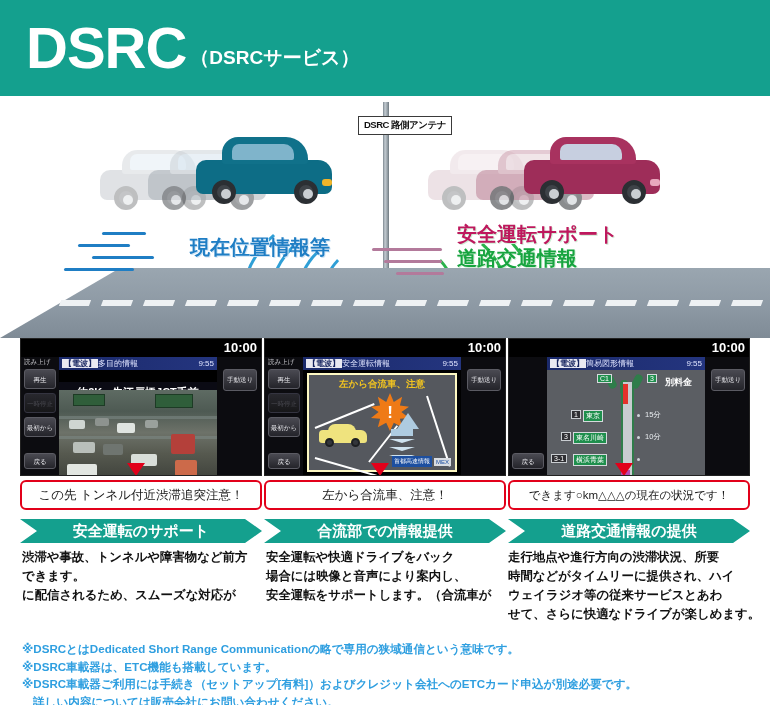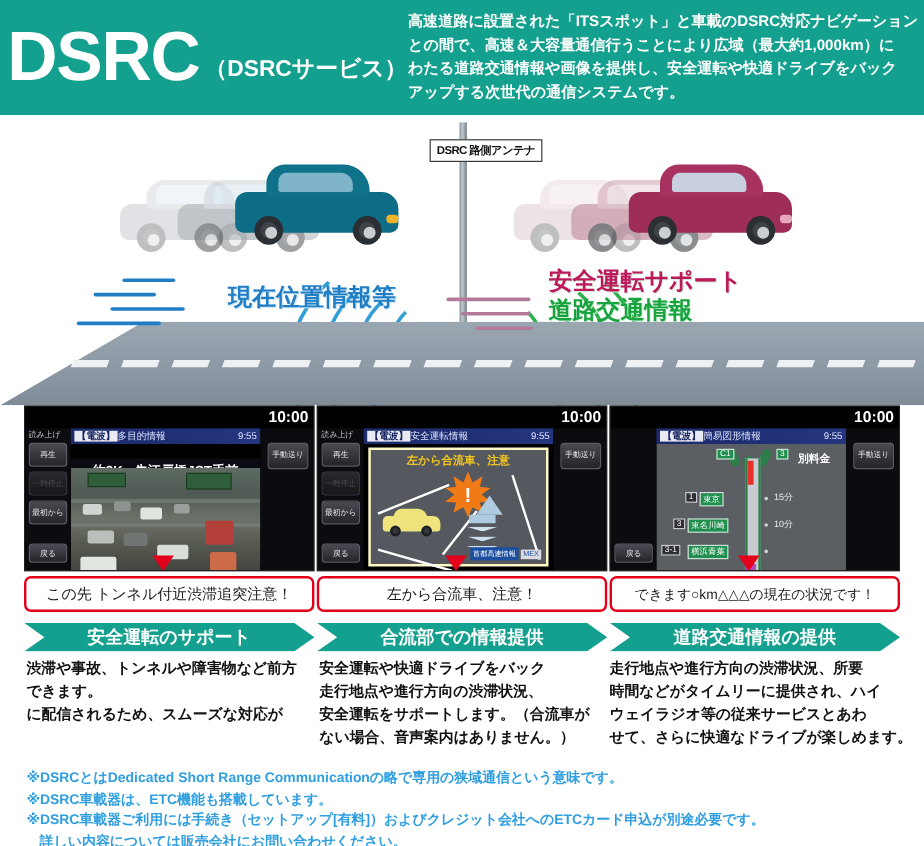--- a/index.html
+++ b/index.html
@@ -12,21 +12,21 @@
   .page{position:relative;width:770px;height:705px;}
 
   
   .header{
     position:absolute;left:0;top:0;width:770px;height:96px;
     background:#14a08e;
     display:flex;align-items:center;
   }
   .brand{
     display:flex;align-items:flex-end;
-    padding-left:6px;width:340px;box-sizing:border-box;
+    padding-left:26px;width:340px;box-sizing:border-box;
   }
   .brand-main{
     color:#ffffff;font-size:58px;font-weight:bold;line-height:58px;
     letter-spacing:-1px;
   }
   .brand-sub{
     color:#ffffff;font-size:19px;font-weight:bold;line-height:28px;
     padding-bottom:5px;padding-left:4px;white-space:nowrap;
   }
   .header-text{
@@ -211,26 +211,20 @@
 </style>
 </head>
 <body>
 
 <div class="page">
 
   <div class="header">
     <div class="brand">
       <span class="brand-main">DSRC</span>
       <span class="brand-sub">（DSRCサービス）</span>
-    </div>
-    <div class="header-text">
-      <div>高速道路に設置された「ITSスポット」と車載のDSRC対応ナビゲーション</div>
-      <div>との間で、高速＆大容量通信行うことにより広域（最大約1,000km）に</div>
-      <div>わたる道路交通情報や画像を提供し、安全運転や快適ドライブをバック</div>
-      <div>アップする次世代の通信システムです。</div>
     </div>
   </div>
 
   <div class="illus">
 
     <div class="wave wl" style="left:240px;top:105px;width:240px;height:200px;border-width:3px;"></div>
     <div class="wave wl" style="left:268px;top:120px;width:190px;height:165px;border-width:3px;"></div>
     <div class="wave wl" style="left:296px;top:134px;width:142px;height:130px;border-width:3px;"></div>
     <div class="wave wl" style="left:322px;top:148px;width:96px;height:98px;border-width:3px;"></div>
 
@@ -504,23 +498,22 @@
   <div class="banner b2">合流部での情報提供</div>
   <div class="banner b3">道路交通情報の提供</div>
 
   <div class="body-col p1">
     <div>渋滞や事故、トンネルや障害物など前方</div>
     <div>できます。</div>
     <div>に配信されるため、スムーズな対応が</div>
   </div>
   <div class="body-col p2">
     <div>安全運転や快適ドライブをバック</div>
-    <div>走行地点や進行方向の渋滞状況、</div>
+    <div>場合には映像と音声により案内し、</div>
     <div>安全運転をサポートします。（合流車が</div>
-    <div>ない場合、音声案内はありません。）</div>
   </div>
   <div class="body-col p3">
     <div>走行地点や進行方向の渋滞状況、所要</div>
     <div>時間などがタイムリーに提供され、ハイ</div>
     <div>ウェイラジオ等の従来サービスとあわ</div>
     <div>せて、さらに快適なドライブが楽しめます。</div>
   </div>
 
   <div class="notes">
     <div>※DSRCとはDedicated Short Range Communicationの略で専用の狭域通信という意味です。</div>

